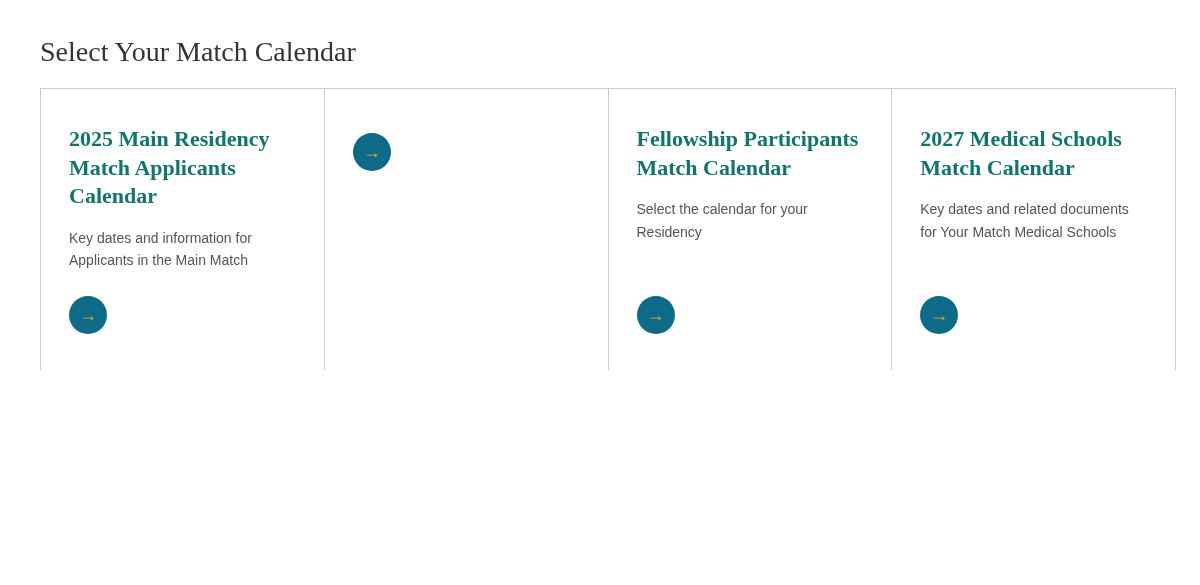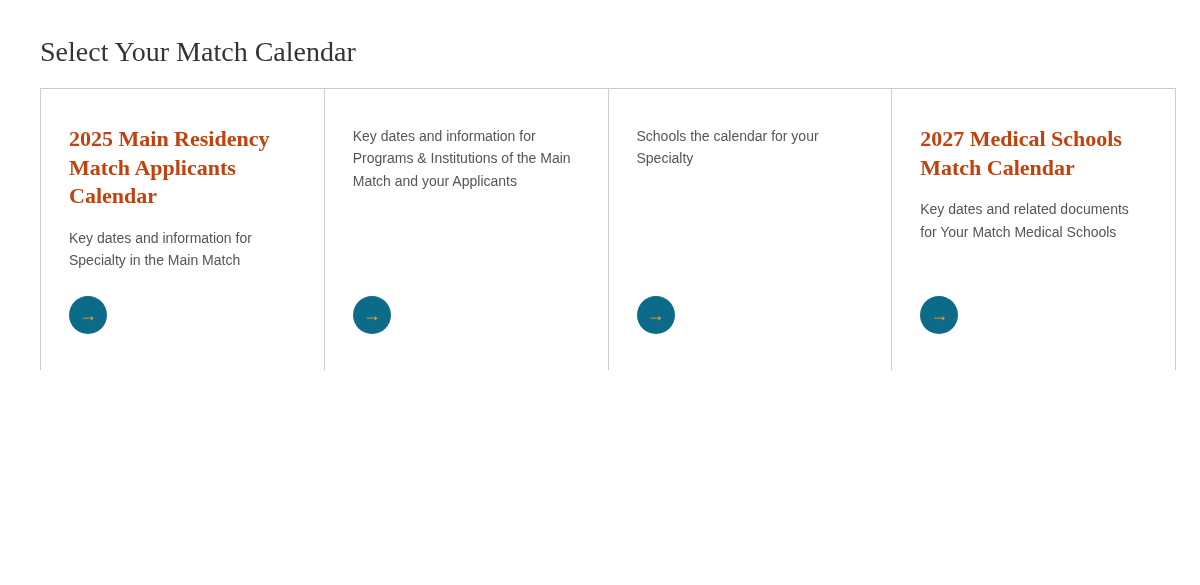--- a/index.html
+++ b/index.html
@@ -45,21 +45,21 @@
       border-right: 1px solid #cccccc;
       display: flex;
       flex-direction: column;
       gap: 16px;
       cursor: pointer;
     }
 
     .card-title {
       font-size: 22px;
       font-weight: 700;
-      color: #c2410c;
+      color: #0f766e;
       line-height: 1.3;
       font-family: Georgia, serif;
     }
 
     .card-description {
       font-size: 14px;
       color: #555555;
       line-height: 1.6;
       font-family: Arial, sans-serif;
       flex-grow: 1;
@@ -87,33 +87,33 @@
 </head>
 <body>
 
 <div class="page-container">
   <h1 class="page-title">Select Your Match Calendar</h1>
   <hr class="divider">
   <div class="cards-grid">
 
   <div class="card">
         <div class="card-title">2025 Main Residency Match Applicants Calendar</div>
-        <div class="card-description">Key dates and information for Specialty in the Main Match</div>
+        <div class="card-description">Key dates and information for Applicants in the Main Match</div>
         <div class="arrow-button">
           <span>→</span>
         </div>
       </div>
       <div class="card">
-        <div class="card-description">Key dates and information for Programs &amp; Institutions of the Main Match and your Applicants</div>
         <div class="arrow-button">
           <span>→</span>
         </div>
       </div>
       <div class="card">
-        <div class="card-description">Schools the calendar for your Specialty</div>
+        <div class="card-title">Fellowship Participants Match Calendar</div>
+        <div class="card-description">Select the calendar for your Residency</div>
         <div class="arrow-button">
           <span>→</span>
         </div>
       </div>
       <div class="card">
         <div class="card-title">2027 Medical Schools Match Calendar</div>
         <div class="card-description">Key dates and related documents for Your Match Medical Schools</div>
         <div class="arrow-button">
           <span>→</span>
         </div>

